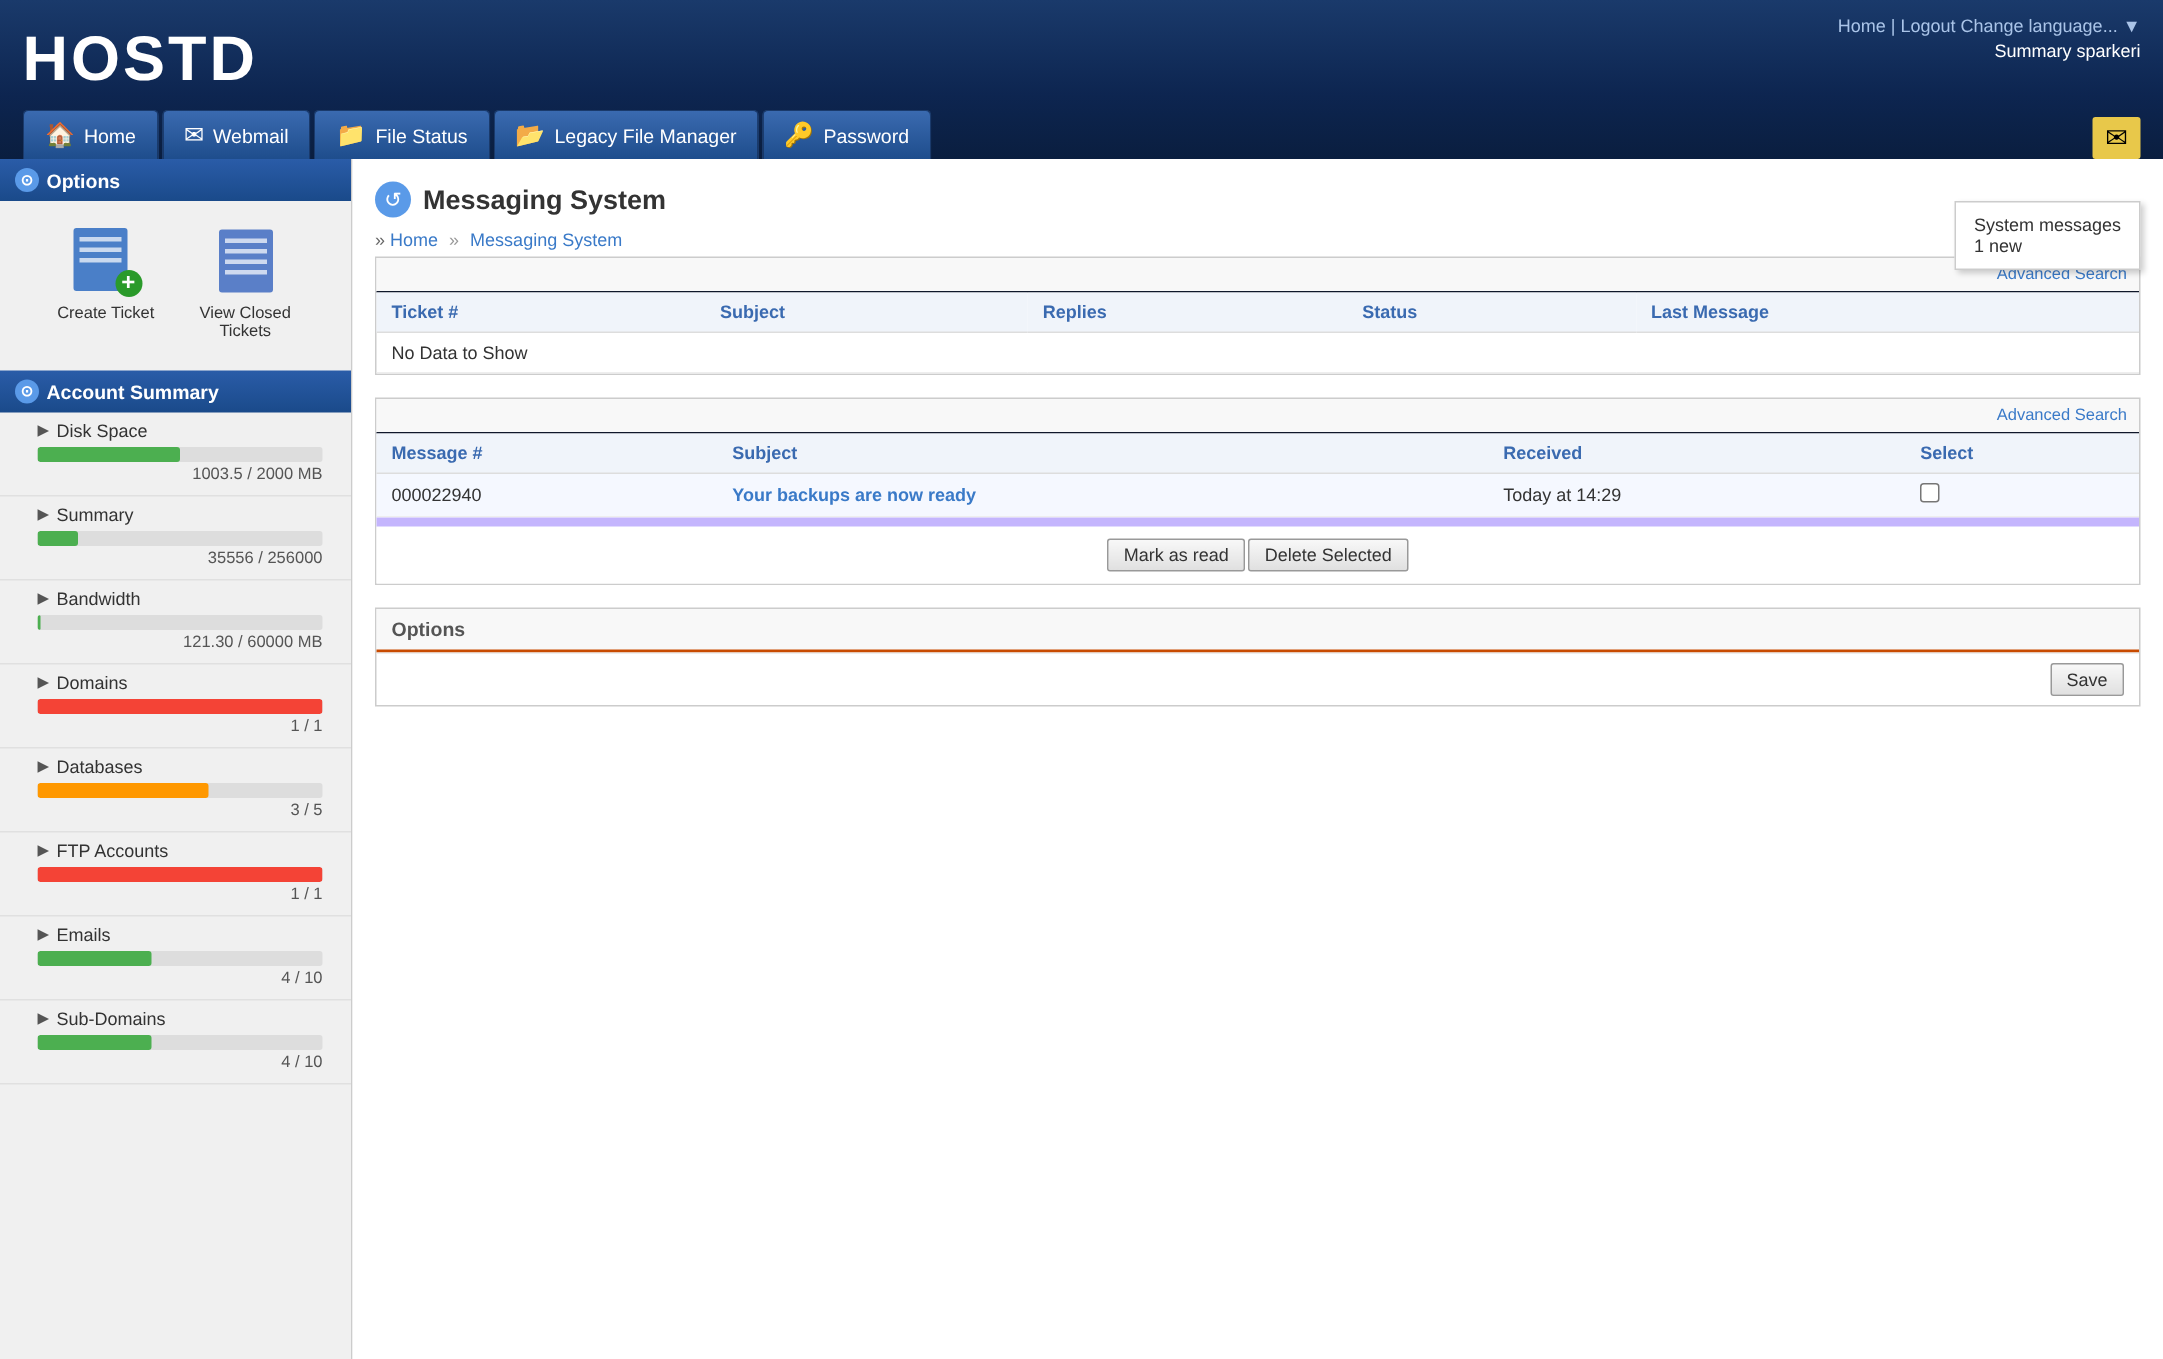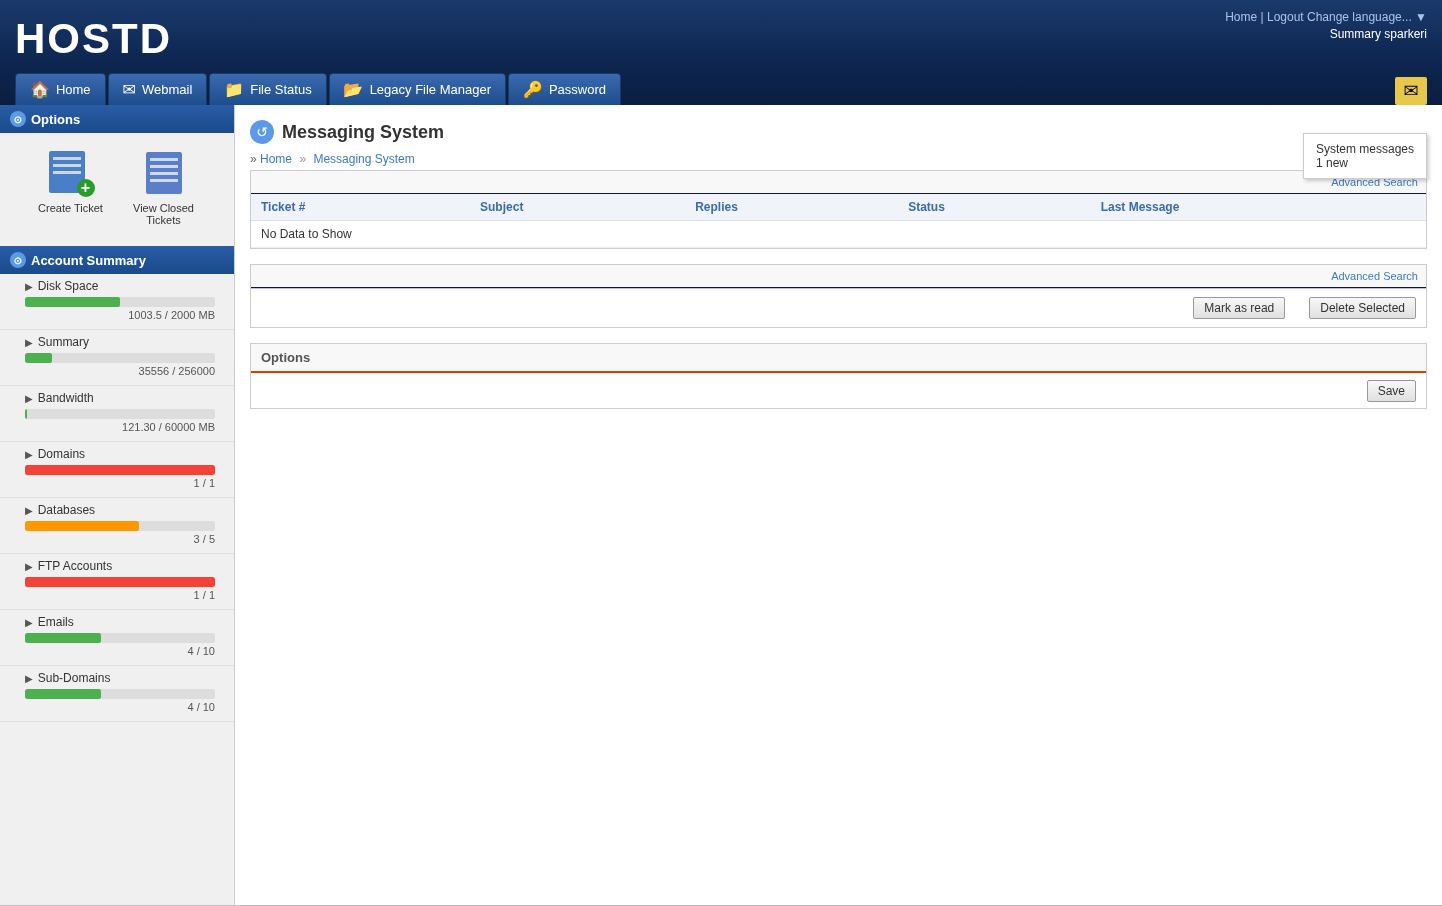--- a/index.html
+++ b/index.html
@@ -237,23 +237,23 @@
     .no-data { color: #555; font-style: normal; }
 
     
     .msg-table th { color: #3a6ab0; }
     .msg-row td { background: #f5f8ff; }
     .msg-link { color: #3a7ac8; text-decoration: none; font-weight: bold; }
     .msg-actions {
       padding: 8px 10px;
       text-align: right;
       display: flex;
-      justify-content: flex-end;
-      gap: 24px;
-      border-top: 1px solid #c4b5fd;
+      justify-content: center;
+      gap: 2px;
+      border-top: 6px solid #c4b5fd;
       background: white;
     }
     .btn {
       padding: 3px 10px;
       font-size: 12px;
       cursor: pointer;
       border: 1px solid #999;
       background: linear-gradient(180deg, #f8f8f8, #e0e0e0);
       border-radius: 2px;
       color: #333;
@@ -503,20 +503,42 @@
         <tbody>
           <tr>
             <td colspan="5" class="no-data">No Data to Show</td>
           </tr>
         </tbody>
       </table>
     </div>
 
     <div class="panel">
       <div class="panel-top-bar">Advanced Search</div>
+      <table class="data-table msg-table">
+        <thead>
+          <tr>
+            <th>Message #</th>
+            <th>Subject</th>
+            <th>Received</th>
+            <th>Select</th>
+          </tr>
+        </thead>
+        <tbody>
+          <tr class="msg-row">
+            <td>000022940</td>
+            <td>
+              <a href="#" class="msg-link">Your backups are now ready</a>
+            </td>
+            <td>Today at 14:29</td>
+            <td>
+              <input type="checkbox" style="">
+            </td>
+          </tr>
+        </tbody>
+      </table>
       <div class="msg-actions">
         <button class="btn">Mark as read</button>
         <button class="btn">Delete Selected</button>
       </div>
     </div>
 
     <div class="options-panel">
       <div class="options-panel-header">Options</div>
       <div class="options-panel-footer">
         <button class="btn">Save</button>

